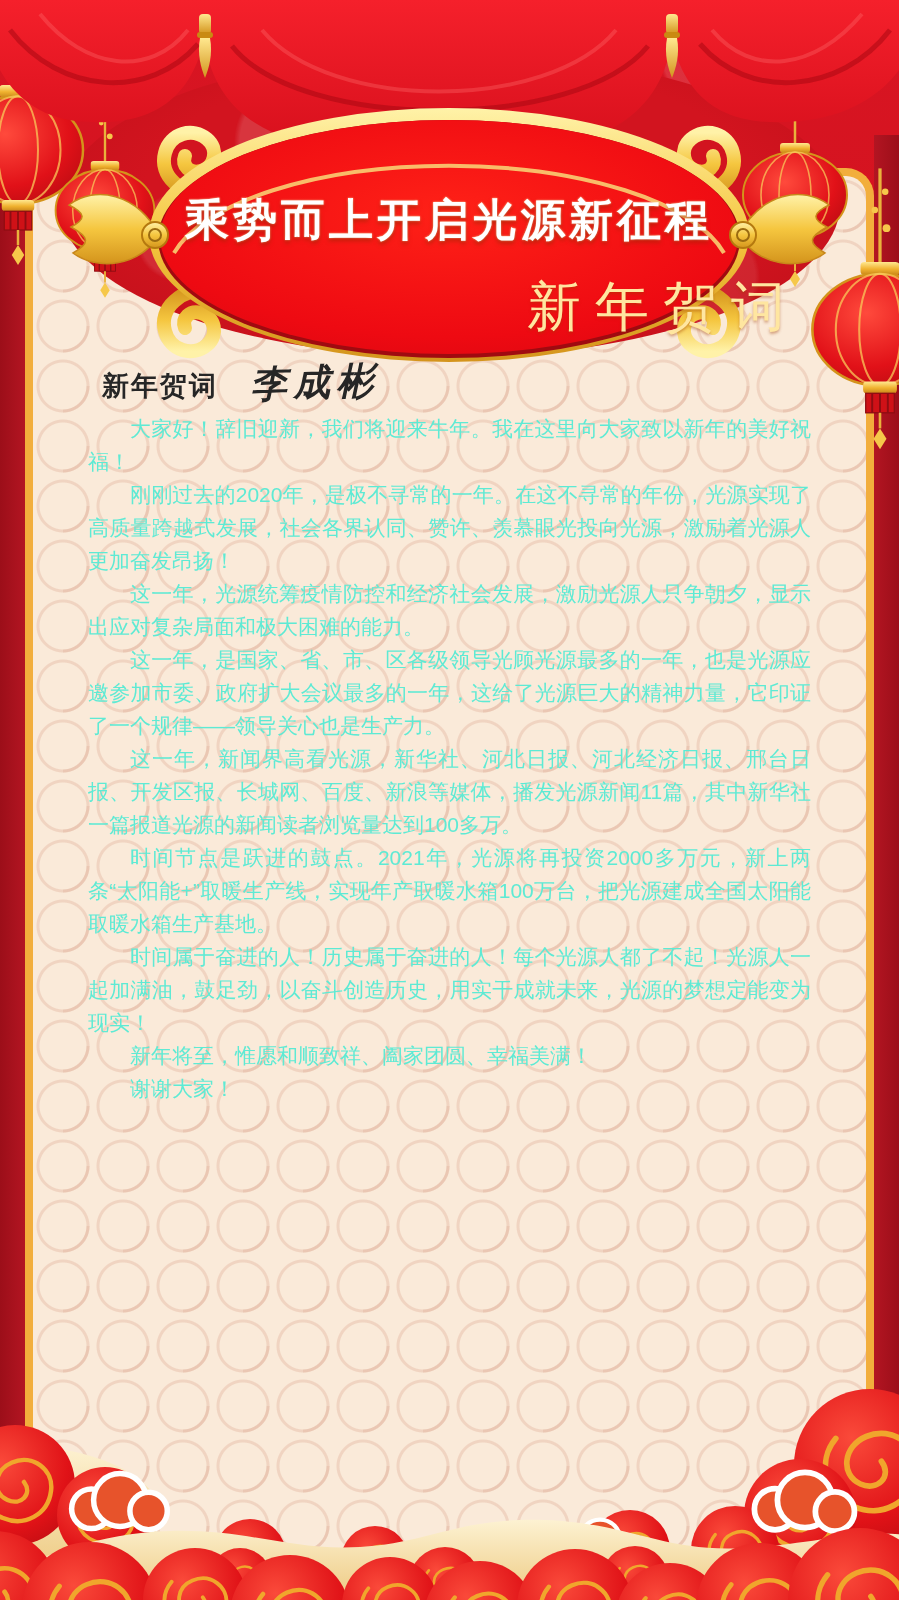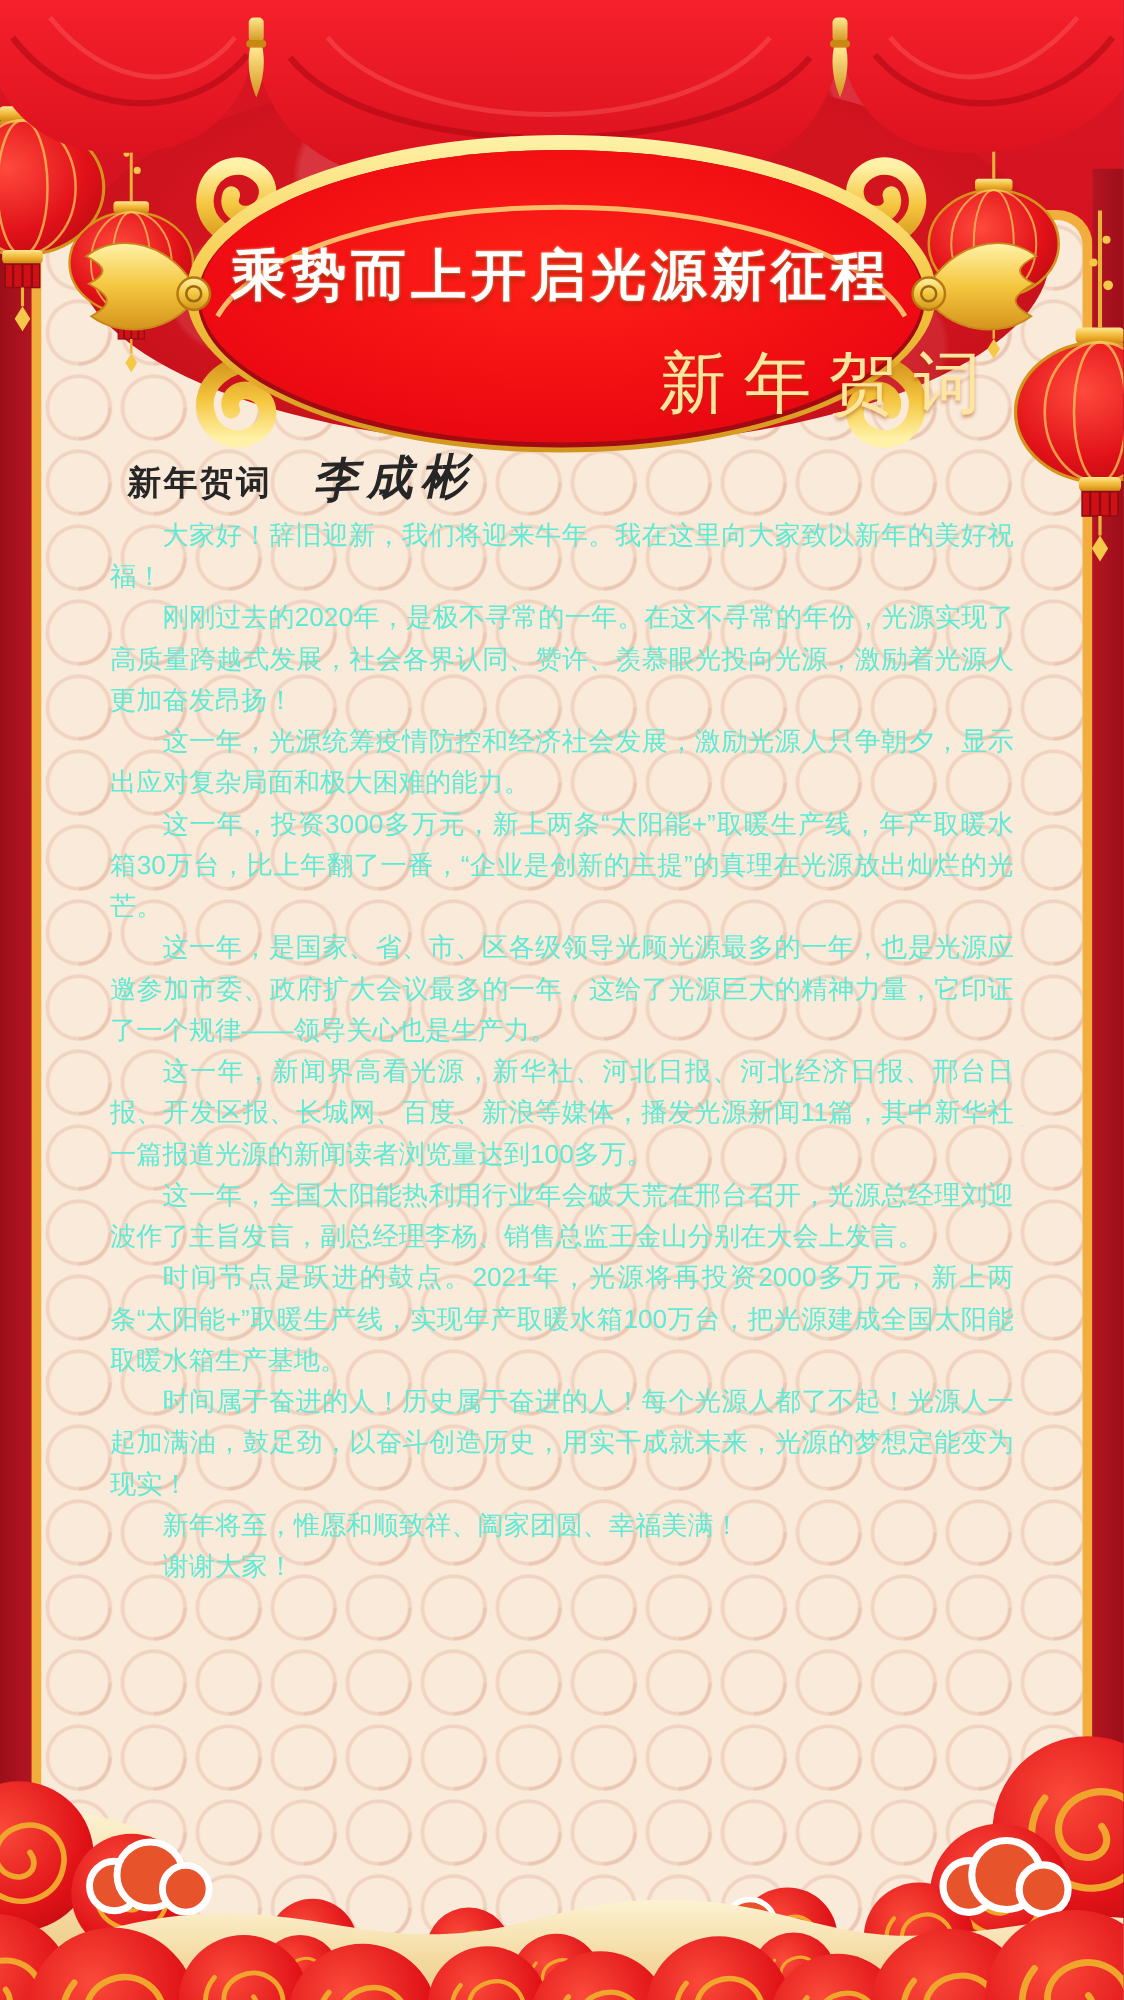--- a/index.html
+++ b/index.html
@@ -181,24 +181,22 @@
   </div>
 
   <div class="article">
     <div class="signature">
       <span class="sig-role">新年贺词</span>
       <span class="sig-name">李成彬</span>
     </div>
     <p>大家好！辞旧迎新，我们将迎来牛年。我在这里向大家致以新年的美好祝福！</p>
     <p>刚刚过去的2020年，是极不寻常的一年。在这不寻常的年份，光源实现了高质量跨越式发展，社会各界认同、赞许、羡慕眼光投向光源，激励着光源人更加奋发昂扬！</p>
     <p>这一年，光源统筹疫情防控和经济社会发展，激励光源人只争朝夕，显示出应对复杂局面和极大困难的能力。</p>
-    <p>这一年，投资3000多万元，新上两条“太阳能+”取暖生产线，年产取暖水箱30万台，比上年翻了一番，“企业是创新的主提”的真理在光源放出灿烂的光芒。</p>
     <p>这一年，是国家、省、市、区各级领导光顾光源最多的一年，也是光源应邀参加市委、政府扩大会议最多的一年，这给了光源巨大的精神力量，它印证了一个规律——领导关心也是生产力。</p>
     <p>这一年，新闻界高看光源，新华社、河北日报、河北经济日报、邢台日报、开发区报、长城网、百度、新浪等媒体，播发光源新闻11篇，其中新华社一篇报道光源的新闻读者浏览量达到100多万。</p>
-    <p>这一年，全国太阳能热利用行业年会破天荒在邢台召开，光源总经理刘迎波作了主旨发言，副总经理李杨、销售总监王金山分别在大会上发言。</p>
     <p>时间节点是跃进的鼓点。2021年，光源将再投资2000多万元，新上两条“太阳能+”取暖生产线，实现年产取暖水箱100万台，把光源建成全国太阳能取暖水箱生产基地。</p>
     <p>时间属于奋进的人！历史属于奋进的人！每个光源人都了不起！光源人一起加满油，鼓足劲，以奋斗创造历史，用实干成就未来，光源的梦想定能变为现实！</p>
     <p>新年将至，惟愿和顺致祥、阖家团圆、幸福美满！</p>
     <p>谢谢大家！</p>
   </div>
 
   <svg class="clouds" viewBox="0 0 899 235">
     <defs>
       <radialGradient id="swg" cx="38%" cy="32%" r="80%">
         <stop offset="0" stop-color="#fa4a3a"></stop>

